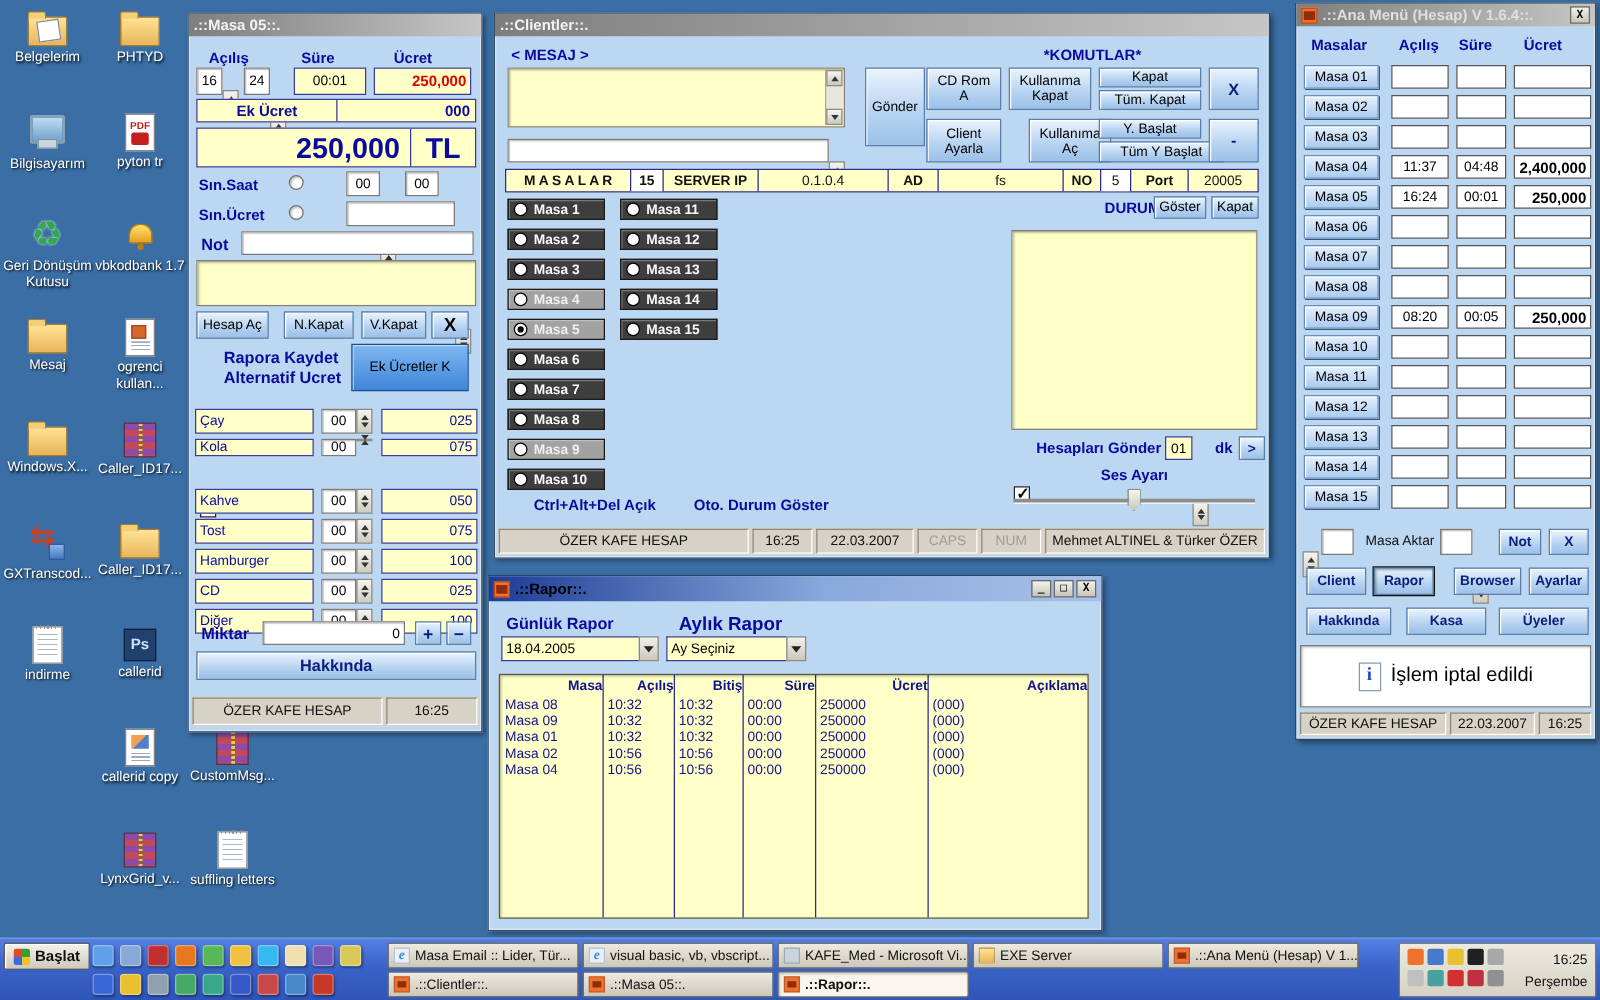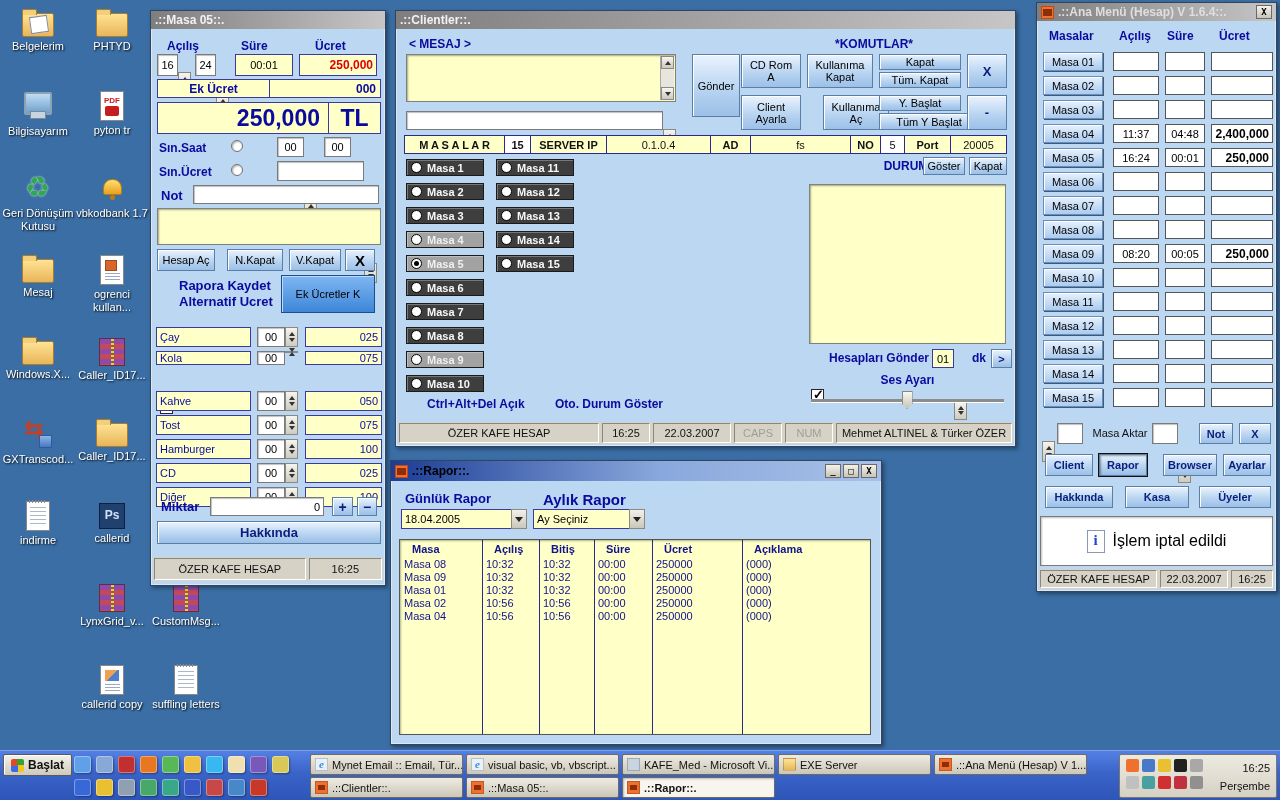--- a/index.html
+++ b/index.html
@@ -47,21 +47,21 @@
 .sbb{height:13px;background:linear-gradient(#F8F6F0,#CCC8BC);border:1px solid #8A8A84;position:relative}
 .sbb.up::before{content:"";position:absolute;left:3px;top:4px;border-left:3px solid transparent;border-right:3px solid transparent;border-bottom:4px solid #333}
 .sbb.dn::before{content:"";position:absolute;left:3px;top:4px;border-left:3px solid transparent;border-right:3px solid transparent;border-top:4px solid #333}
 .strack{position:absolute;left:2px;right:2px;top:9px;height:3px;background:#8C8C8C;box-shadow:0 1px 0 #FFF}
 .sthumb{position:absolute;left:47%;top:1px;width:11px;height:18px;background:linear-gradient(#F8F8F0,#C8C4B8);border:1px solid #888;clip-path:polygon(0 0,100% 0,100% 70%,50% 100%,0 70%)}
 
 .rtable{position:absolute;background:#FFFFC8;border:1px solid #555;box-shadow:inset 1px 1px 2px rgba(0,0,0,.3);font-size:11px;color:#12128E;background-image:linear-gradient(#2A2A8E,#2A2A8E),linear-gradient(#2A2A8E,#2A2A8E),linear-gradient(#2A2A8E,#2A2A8E),linear-gradient(#2A2A8E,#2A2A8E),linear-gradient(#2A2A8E,#2A2A8E);background-size:1px 100%;background-repeat:no-repeat;background-position:82px 0,139px 0,194px 0,252px 0,342px 0}
 .rhead{display:flex;height:17px;align-items:center;font-weight:bold}
 .rrow{display:flex;height:13px;align-items:center}
 .c0{width:82px;padding-left:4px}.c1{width:57px;padding-left:4px}.c2{width:55px;padding-left:4px}.c3{width:58px;padding-left:4px}.c4{width:90px;padding-left:4px}.c5{flex:1;padding-left:4px}
-.cc{text-align:left;padding-left:12px}
+.cc{text-align:right;padding-left:12px}
 
 .arow{display:flex;height:19px;margin-bottom:5px;align-items:stretch;padding-left:4px}
 .abtn{width:60px;background:linear-gradient(#E6F1FD,#AACBF0);border:1px solid #6A8EB6;box-shadow:1px 1px 0 #3A5A7E,inset 1px 1px 0 #FFF;font-size:11px;color:#000;display:flex;align-items:center;justify-content:center;flex:none}
 .af{background:#FFF;border:1px solid #555;font-size:11px;display:flex;align-items:center;justify-content:center;color:#000;overflow:hidden}
 .aa{width:46px;margin-left:10px}.as{width:40px;margin-left:6px}.au{width:62px;margin-left:6px;font-weight:bold;justify-content:flex-end;padding-right:3px;font-size:12px}
 .infoic{width:18px;height:23px;background:#FFF;border:1px solid #8898B8;position:relative;flex:none}
 .infoic::before{content:"i";position:absolute;left:0;right:0;top:1px;text-align:center;color:#2244CC;font-weight:bold;font-size:15px;font-family:"Liberation Serif",serif}
 
 .dcol{position:absolute;width:72px;display:flex;flex-direction:column}
 .dicon{height:80px;display:flex;flex-direction:column;align-items:center;margin-bottom:2px}
@@ -190,27 +190,27 @@
       <div class="dic i-folder"></div>
       <div class="dlabel">Caller_ID17...</div>
     </div>
 
     <div class="dicon">
       <div class="dic i-psd"></div>
       <div class="dlabel">callerid</div>
     </div>
 
     <div class="dicon">
+      <div class="dic i-image"></div>
+      <div class="dlabel">callerid copy</div>
+    </div>
+
+    <div class="dicon">
       <div class="dic i-rar"></div>
       <div class="dlabel">LynxGrid_v...</div>
-    </div>
-
-    <div class="dicon">
-      <div class="dic i-image"></div>
-      <div class="dlabel">callerid copy</div>
     </div>
   </div>
 <div class="dcol" style="left:150px;top:582px">
 
     <div class="dicon">
       <div class="dic i-rar"></div>
       <div class="dlabel">CustomMsg...</div>
     </div>
 
     <div class="dicon">
@@ -719,21 +719,21 @@
       <span class="ql q-net"></span>
       <span class="ql q-flash"></span>
       <span class="ql q-real"></span>
       <span class="ql q-s"></span>
       <span class="ql q-opera"></span>
     </div>
   <div class="taskrow" style="top:3px">
 
       <div class="taskbtn">
         <span class="tbi ti-ie"></span>
-        <span>Mynet Email :: Email, Tür...</span>
+        <span>Masa Email :: Lider, Tür...</span>
       </div>
 
       <div class="taskbtn">
         <span class="tbi ti-ie"></span>
         <span>visual basic, vb, vbscript...</span>
       </div>
 
       <div class="taskbtn">
         <span class="tbi ti-vb"></span>
         <span>KAFE_Med - Microsoft Vi...</span>

